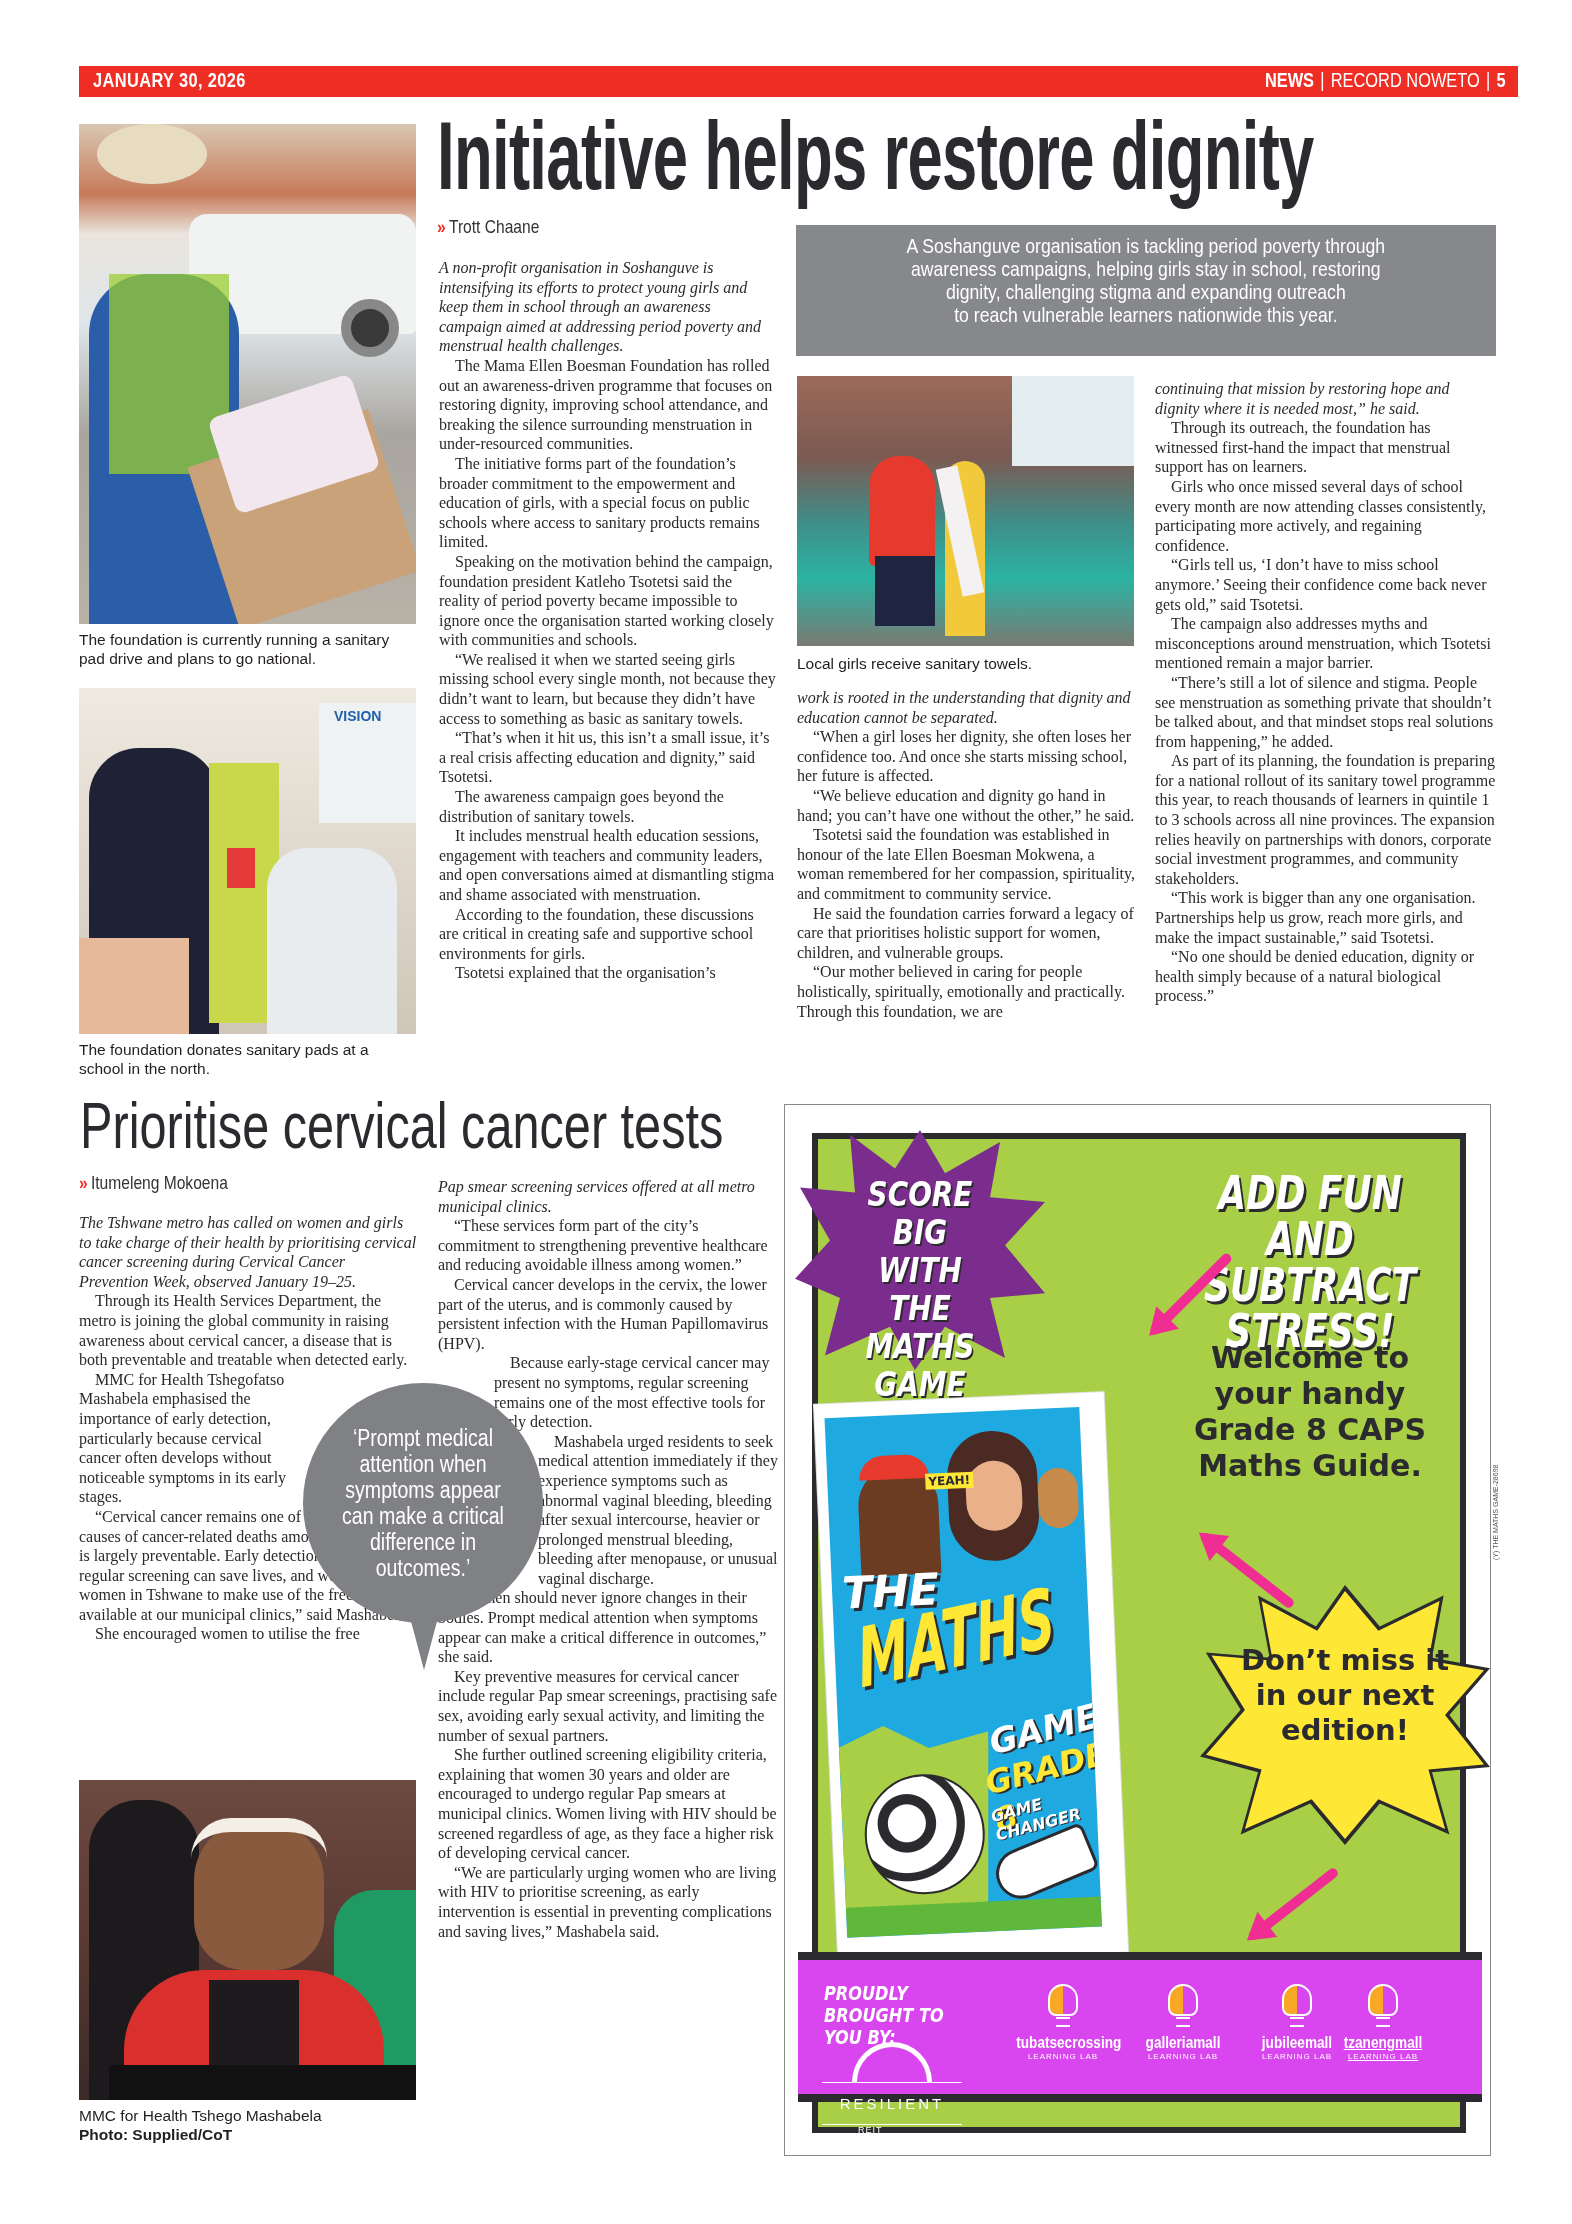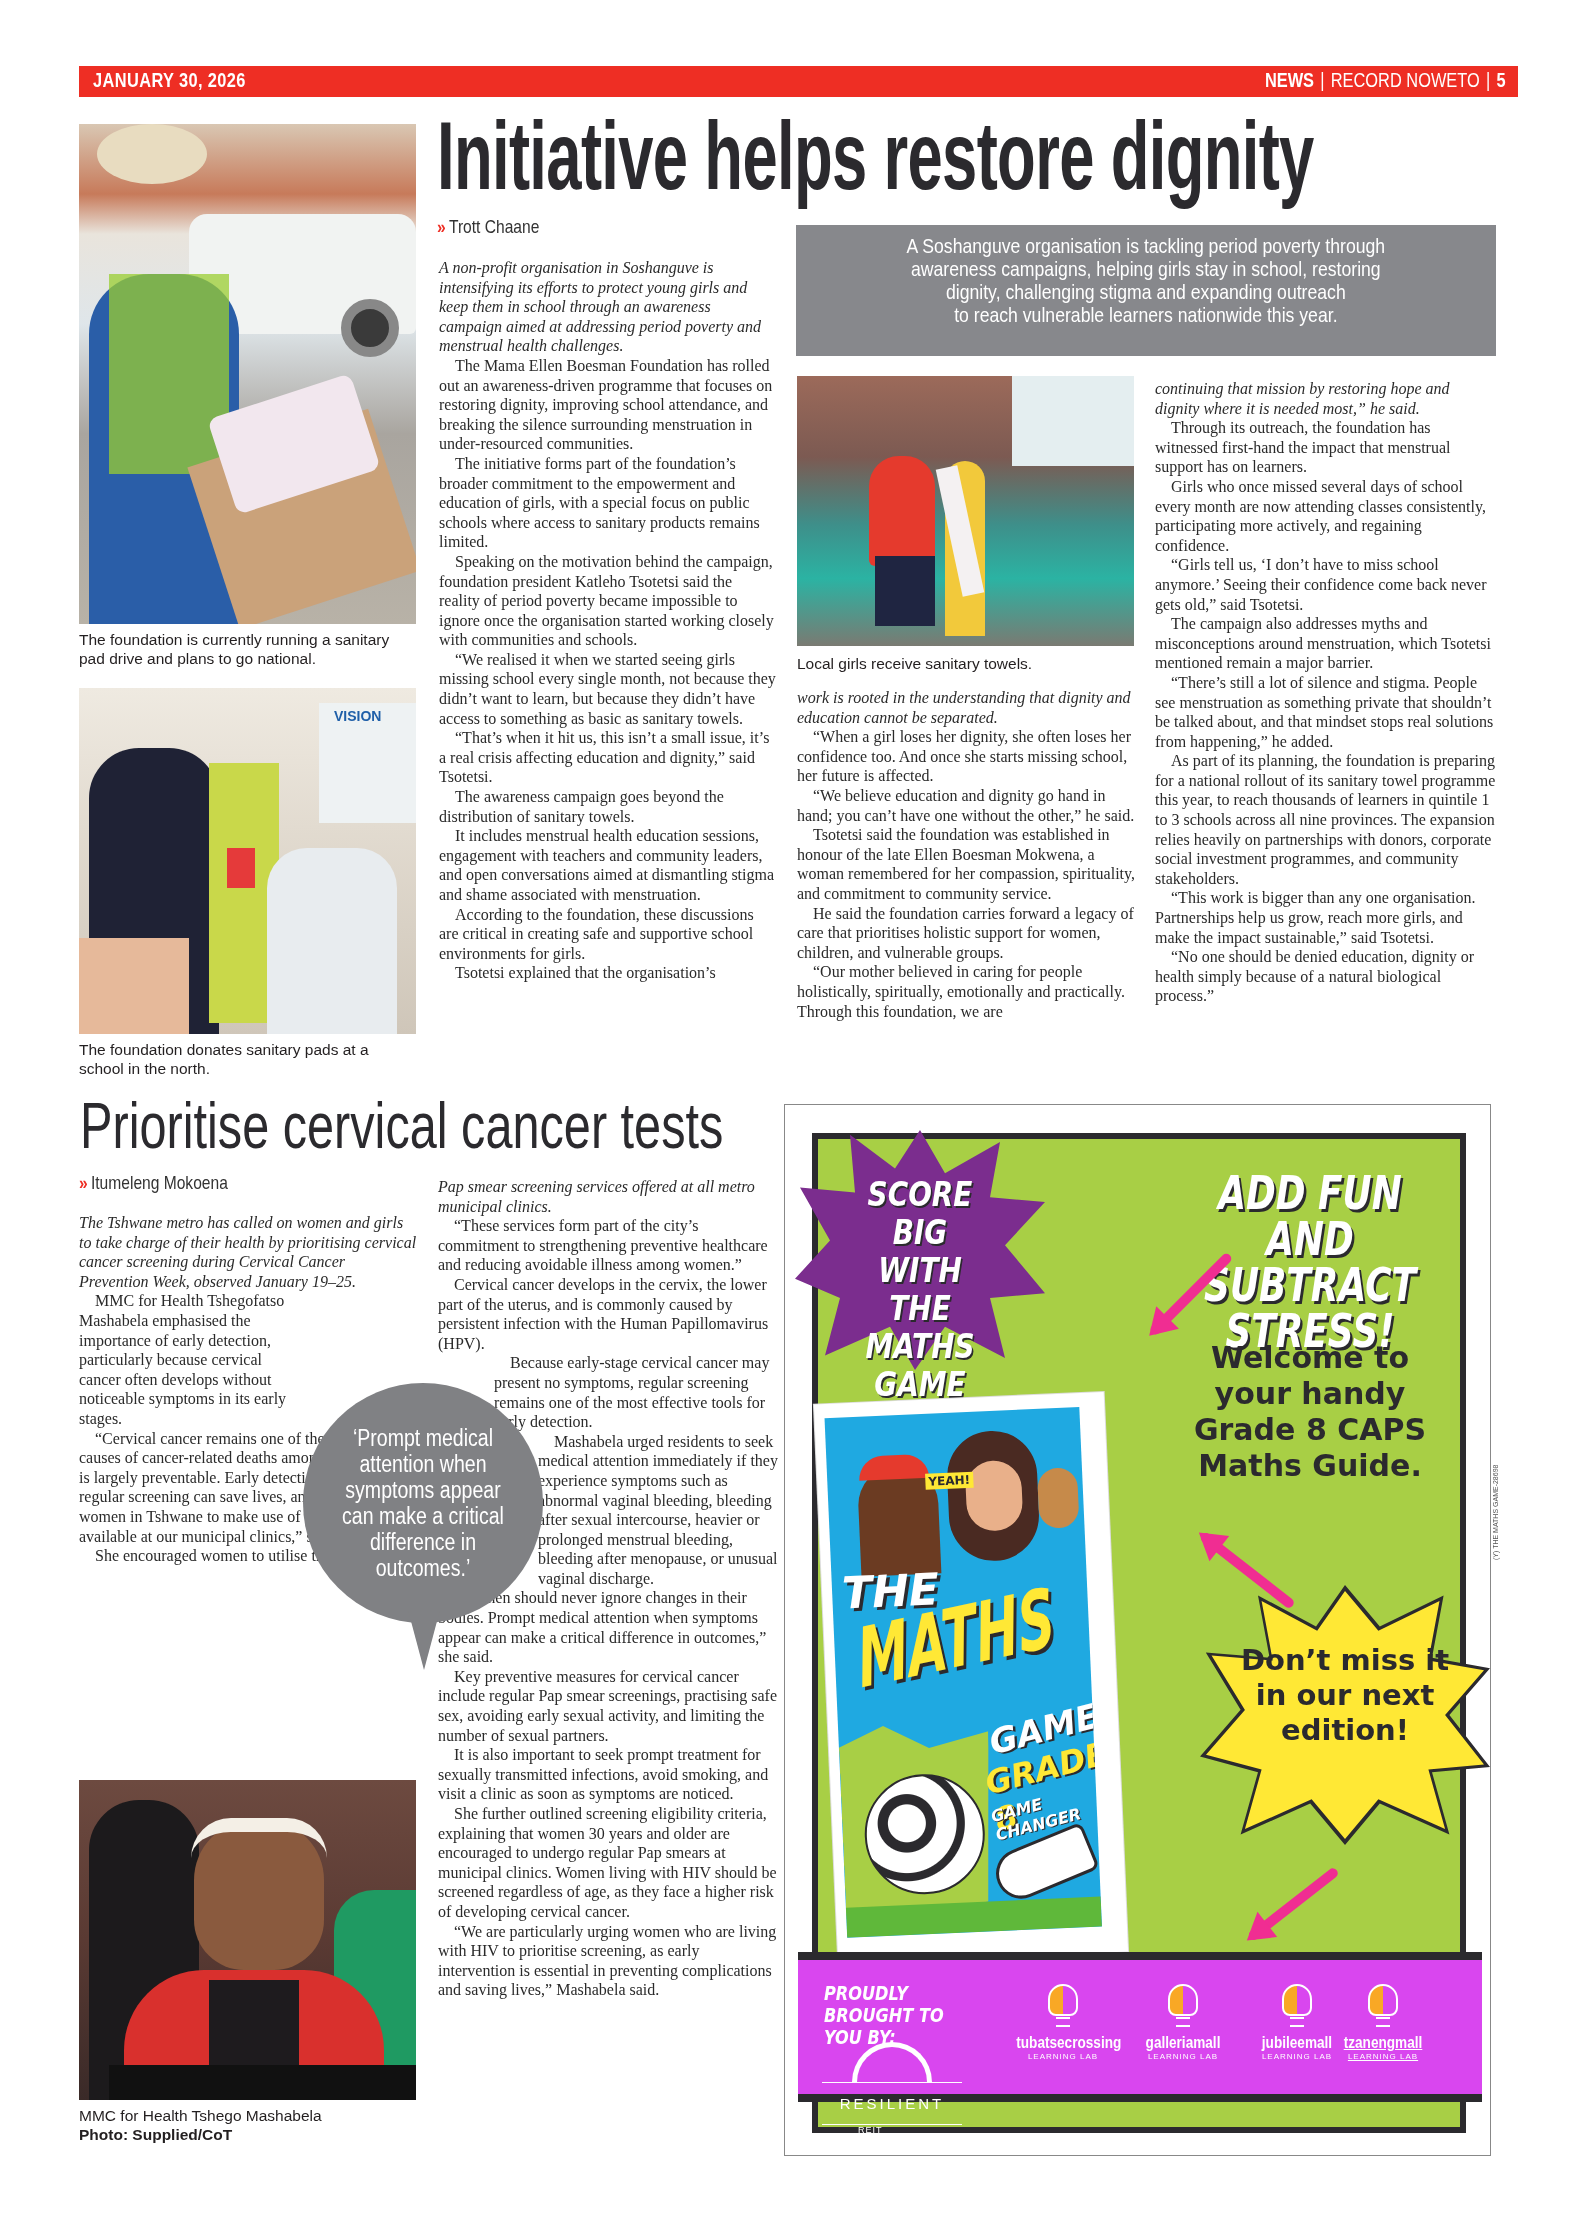--- a/index.html
+++ b/index.html
@@ -155,34 +155,34 @@
   <p>As part of its planning, the foundation is preparing for a national rollout of its sanitary towel programme this year, to reach thousands of learners in quintile 1 to 3 schools across all nine provinces. The expansion relies heavily on partnerships with donors, corporate social investment programmes, and community stakeholders.</p>
   <p>“This work is bigger than any one organisation. Partnerships help us grow, reach more girls, and make the impact sustainable,” said Tsotetsi.</p>
   <p>“No one should be denied education, dignity or health simply because of a natural biological process.”</p>
 </div>
 
 <div class="headline2">Prioritise cervical cancer tests</div>
 <div class="byline" style="left:79px;top:1172px;"><span class="chev">»</span><span>Itumeleng Mokoena</span></div>
 
 <div class="col" style="left:79px;top:1213px;width:338px;line-height:19.6px;">
   <p class="first">The Tshwane metro has called on women and girls to take charge of their health by prioritising cervical cancer screening during Cervical Cancer Prevention Week, observed January 19–25.</p>
+  <p>Through its Health Services Department, the metro is joining the global community in raising awareness about cervical cancer, a disease that is both preventable and treatable when detected early.</p>
   <p style="width:210px;">MMC for Health Tshegofatso Mashabela emphasised the importance of early detection, particularly because cervical cancer often develops without noticeable symptoms in its early stages.</p>
   <p>“Cervical cancer remains one of the leading causes of cancer-related deaths among women, yet it is largely preventable. Early detection through regular screening can save lives, and we urge women in Tshwane to make use of the free services available at our municipal clinics,” said Mashabela.</p>
   <p>She encouraged women to utilise the free</p>
 </div>
 
 <div class="col" style="left:438px;top:1177px;width:340px;">
   <p class="first">Pap smear screening services offered at all metro municipal clinics.</p>
   <p>“These services form part of the city’s commitment to strengthening preventive healthcare and reducing avoidable illness among women.”</p>
   <p>Cervical cancer develops in the cervix, the lower part of the uterus, and is commonly caused by persistent infection with the Human Papillomavirus (HPV).</p>
   <p style="margin-left:56px;">Because early-stage cervical cancer may present no symptoms, regular screening remains one of the most effective tools for early detection.</p>
   <p style="margin-left:100px;">Mashabela urged residents to seek medical attention immediately if they experience symptoms such as abnormal vaginal bleeding, bleeding after sexual intercourse, heavier or prolonged menstrual bleeding, bleeding after menopause, or unusual vaginal discharge.</p>
   <p>“Women should never ignore changes in their bodies. Prompt medical attention when symptoms appear can make a critical difference in outcomes,” she said.</p>
   <p>Key preventive measures for cervical cancer include regular Pap smear screenings, practising safe sex, avoiding early sexual activity, and limiting the number of sexual partners.</p>
-  <p>It is also important to seek prompt treatment for sexually transmitted infections, avoid smoking, and visit a clinic as soon as symptoms are noticed.</p>
   <p>She further outlined screening eligibility criteria, explaining that women 30 years and older are encouraged to undergo regular Pap smears at municipal clinics. Women living with HIV should be screened regardless of age, as they face a higher risk of developing cervical cancer.</p>
   <p>“We are particularly urging women who are living with HIV to prioritise screening, as early intervention is essential in preventing complications and saving lives,” Mashabela said.</p>
 </div>
 
 <div class="quote-bubble">
     <span>‘Prompt medical attention when symptoms appear can make a critical difference in outcomes.’</span>
   </div>
 <div class="quote-tail"></div>
 
 <div class="photo" style="left:79px;top:1780px;width:337px;height:320px;background:linear-gradient(180deg,#6d4a40 0%,#5a3a33 50%,#3a2a28 100%);">

